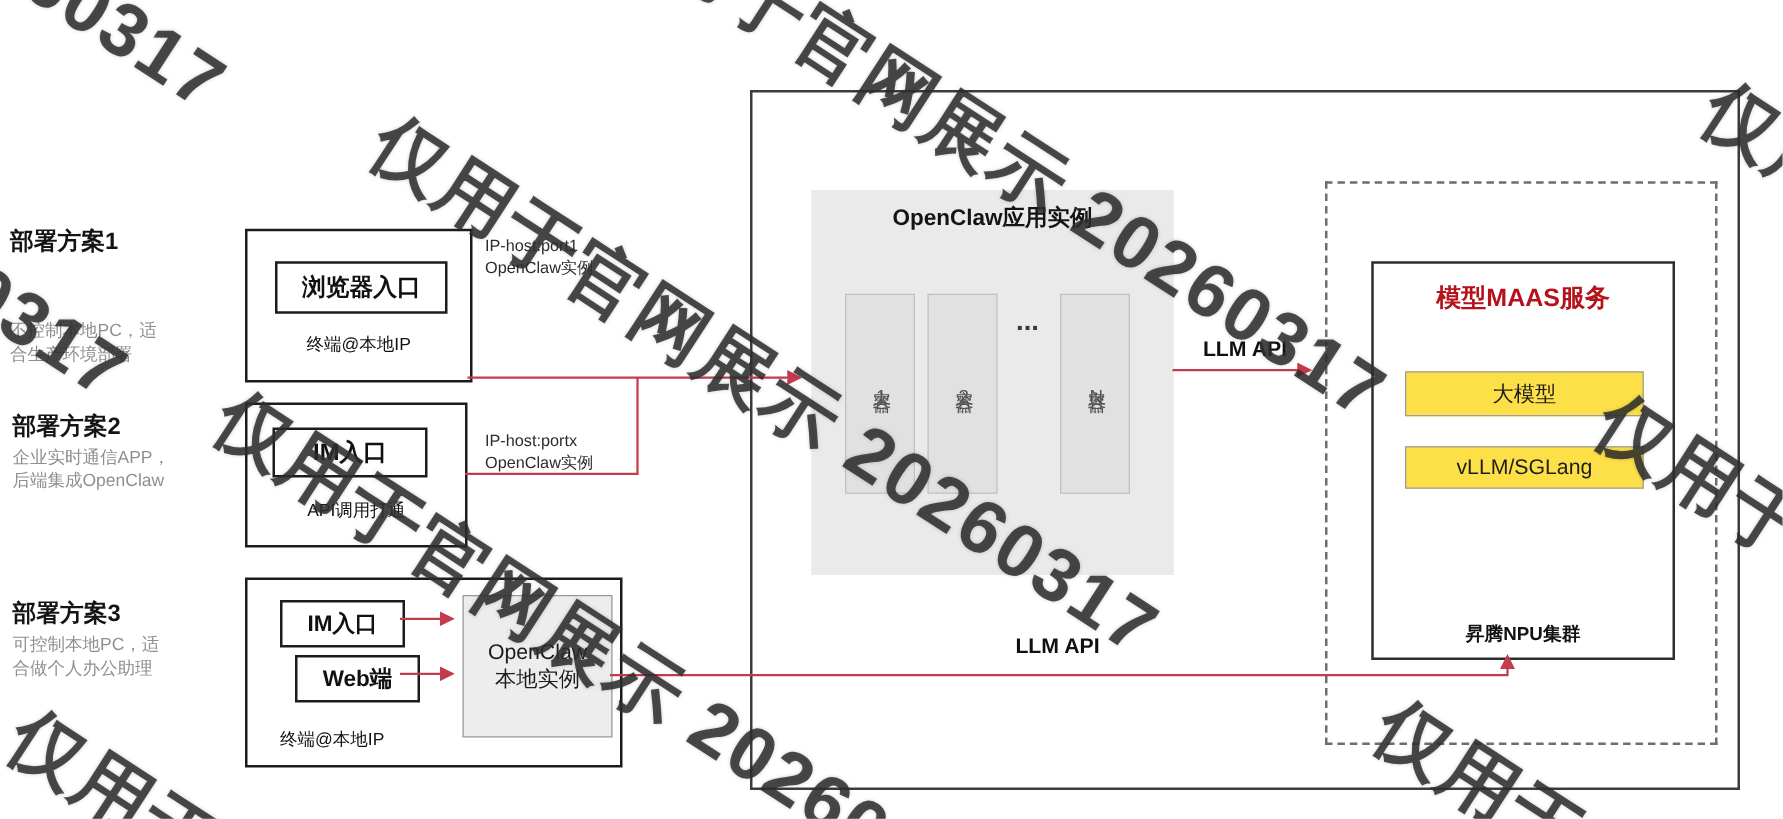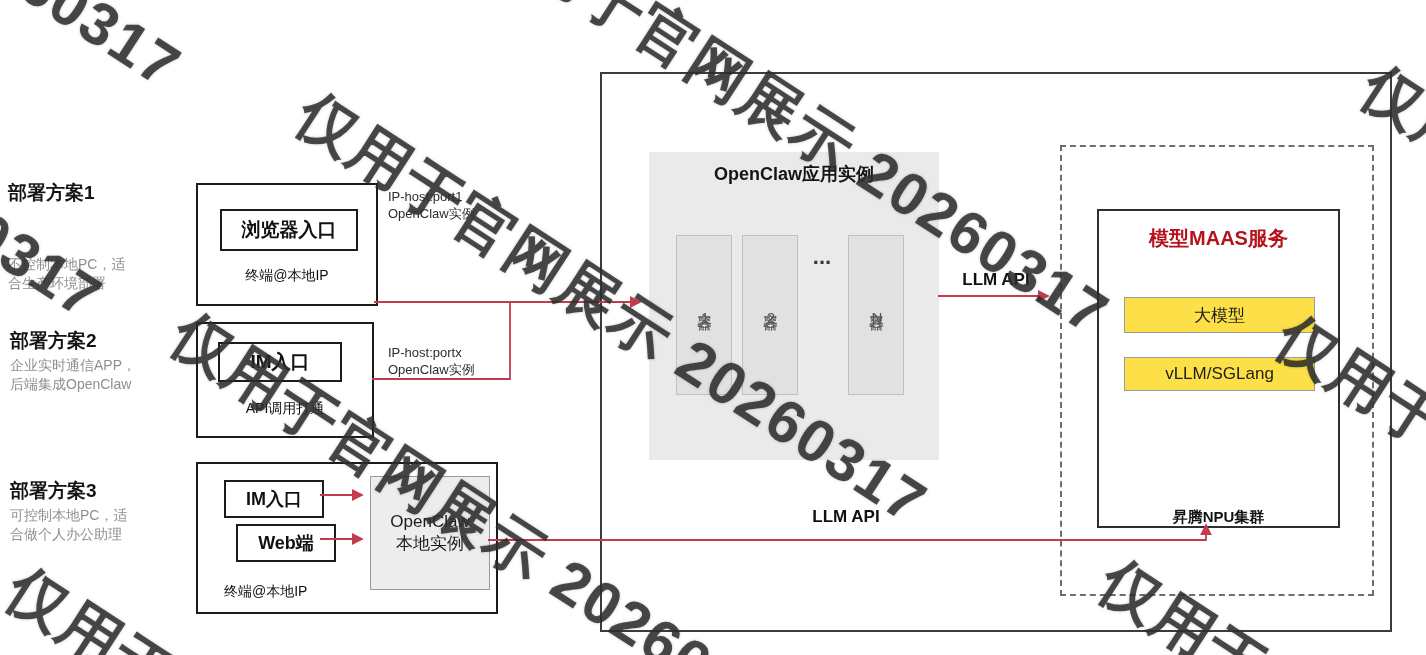--- a/index.html
+++ b/index.html
@@ -123,21 +123,21 @@
       </div>
     </div>
 
     <div class="llm-label" style="left:338px;top:196px;width:112px;">LLM API</div>
 
     <div class="dashed-box" style="left:458px;top:71px;width:310px;height:447px;">
       <div class="maas-box" style="left:35px;top:62px;width:239px;height:315px;">
         <div class="maas-title">模型MAAS服务</div>
         <div class="maas-item" style="left:25px;top:86px;width:189px;height:34px;">大模型</div>
         <div class="maas-item" style="left:25px;top:146px;width:189px;height:32px;">vLLM/SGLang</div>
-        <div class="maas-footer" style="top:297px;">昇腾NPU集群</div>
+        <div class="maas-footer" style="top:287px;">昇腾NPU集群</div>
       </div>
     </div>
 
     <div class="llm-label" style="left:188px;top:433px;width:112px;">LLM API</div>
   </div>
 
   <div class="watermark" style="left:-421px;top:-361px;">仅用于官网展示 20260317</div>
   <div class="watermark" style="left:507px;top:-114px;">仅用于官网展示 20260317</div>
   <div class="watermark" style="left:325px;top:75px;">仅用于官网展示 20260317</div>
   <div class="watermark" style="left:200px;top:295px;">仅用于官网展示 20260317</div>

